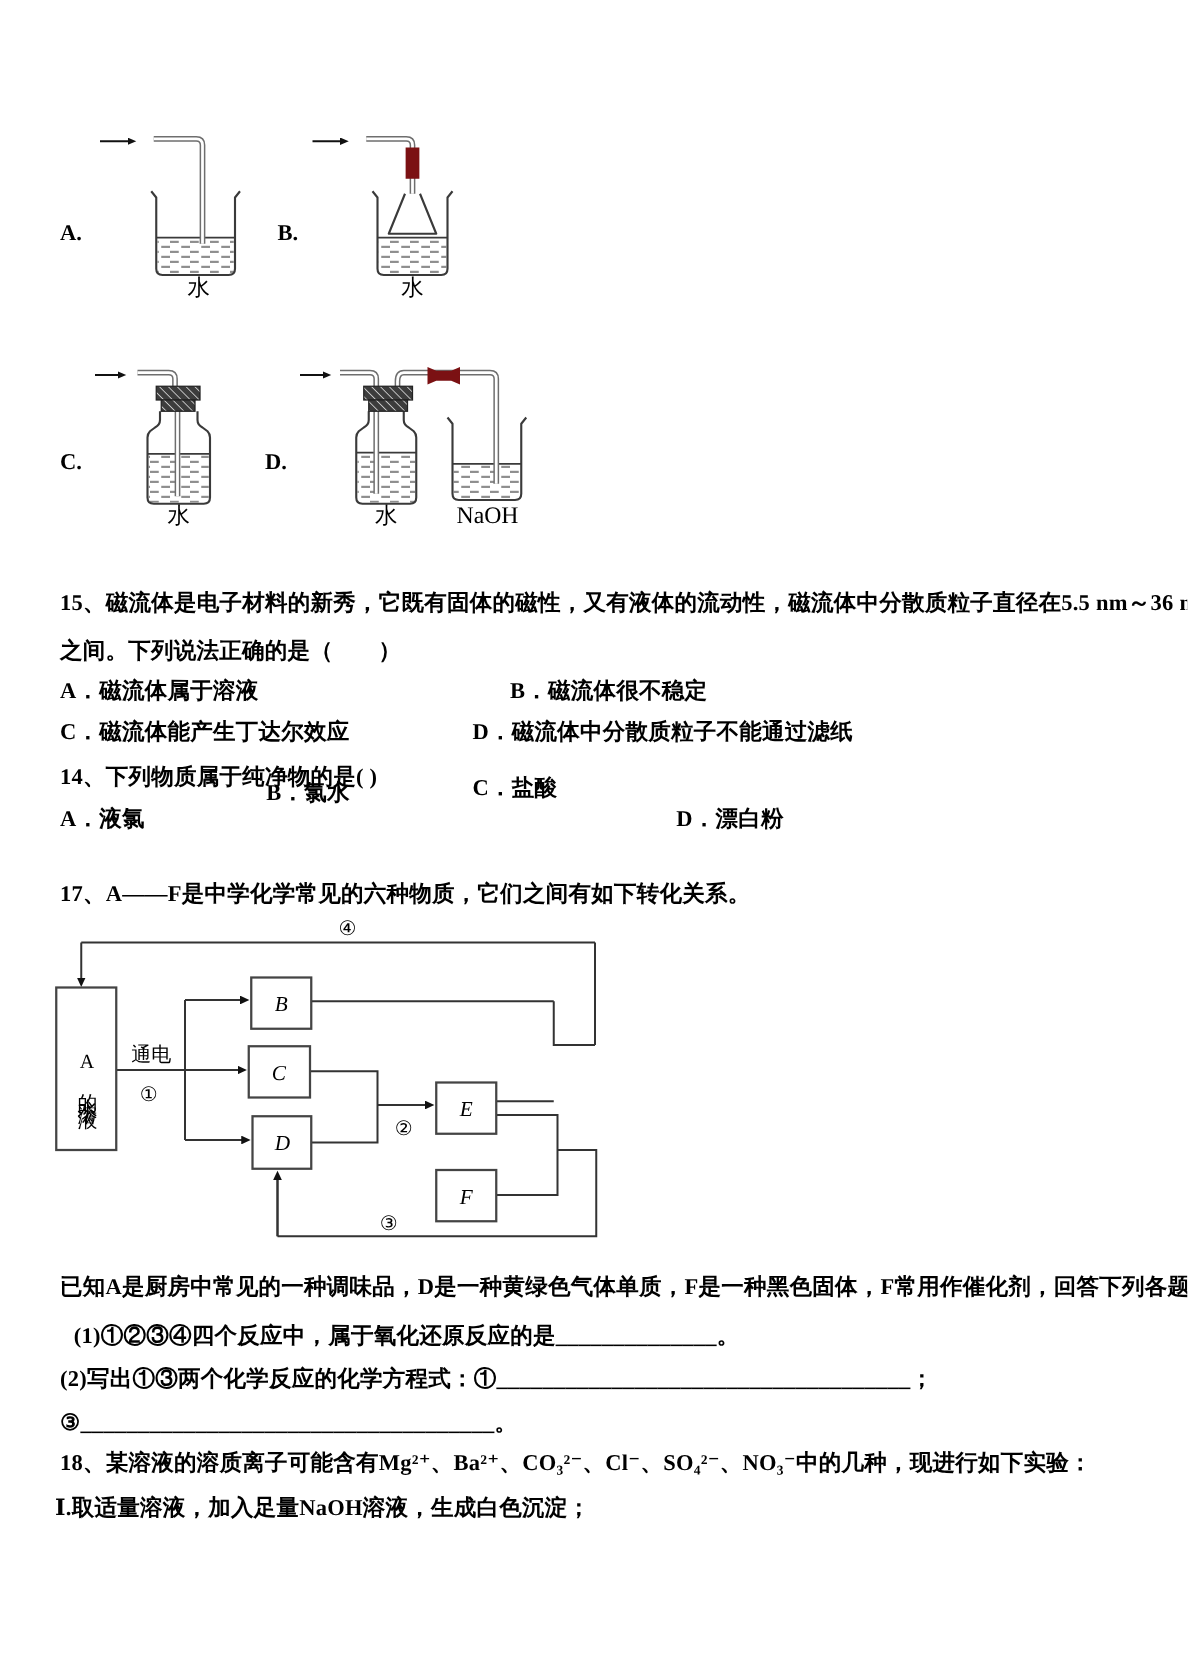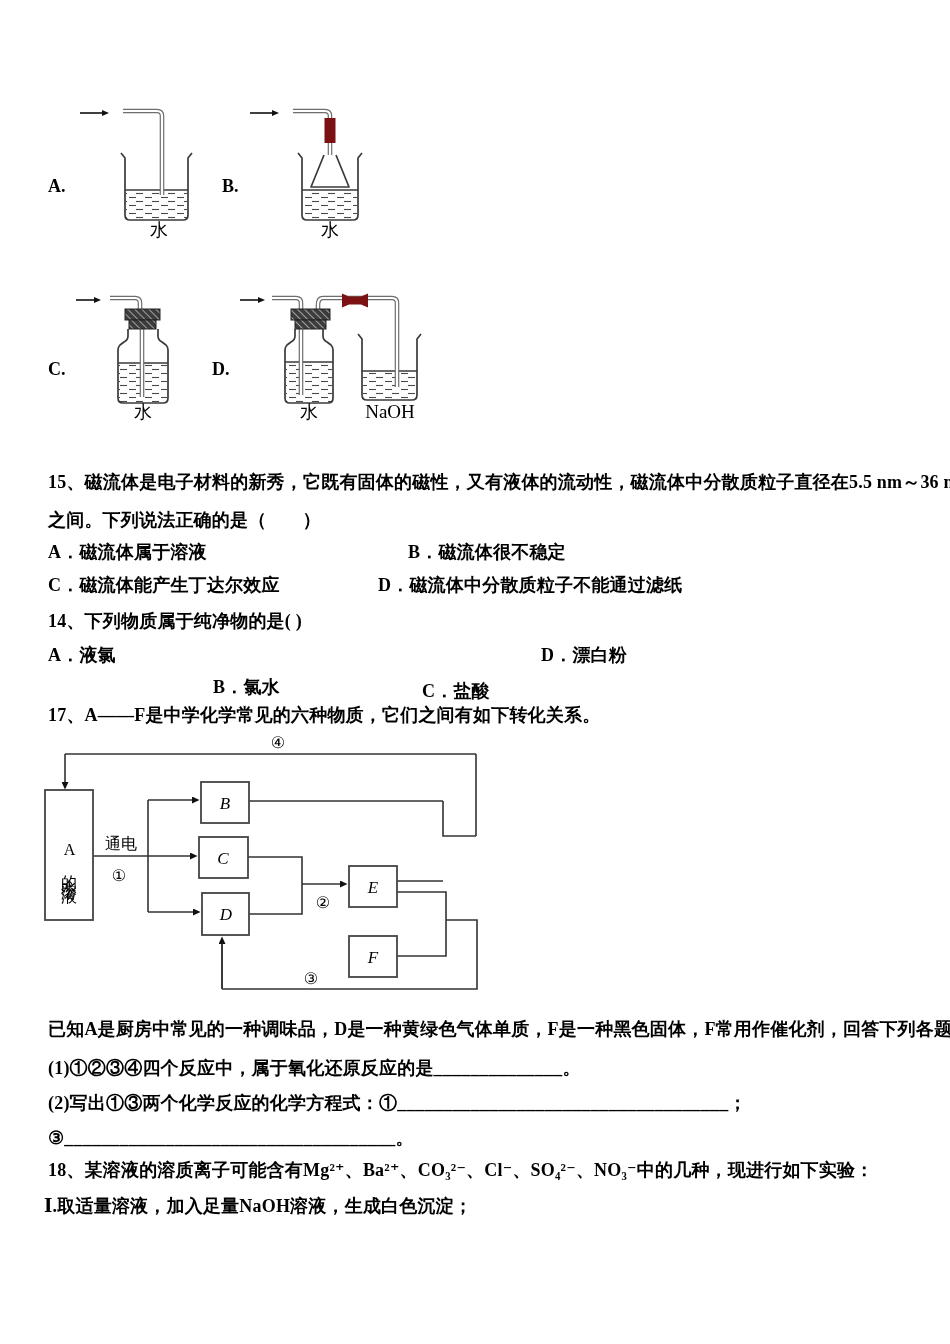--- a/index.html
+++ b/index.html
@@ -107,22 +107,22 @@
 
   <div class="tl" style="left:48px;top:470px;">15、磁流体是电子材料的新秀，它既有固体的磁性，又有液体的流动性，磁流体中分散质粒子直径在5.5 nm～36 nm</div>
   <div class="tl" style="left:48px;top:508px;">之间。下列说法正确的是（　　）</div>
   <div class="tl" style="left:48px;top:540px;">A．磁流体属于溶液</div>
   <div class="tl" style="left:378px;top:540px;margin-left:30px;">B．磁流体很不稳定</div>
   <div class="tl" style="left:378px;top:573px;">D．磁流体中分散质粒子不能通过滤纸</div>
   <div class="tl" style="left:48px;top:573px;">C．磁流体能产生丁达尔效应</div>
 
   <div class="tl" style="left:48px;top:609px;">14、下列物质属于纯净物的是(  )</div>
   <div class="tl" style="left:48px;top:643px;">A．液氯</div>
-  <div class="tl" style="left:213px;top:675px;text-align:right;">B．氯水</div>
-  <div class="tl" style="left:378px;top:679px;margin-left:44px;">C．盐酸</div>
+  <div class="tl" style="left:213px;top:622px;text-align:right;">B．氯水</div>
+  <div class="tl" style="left:378px;top:618px;">C．盐酸</div>
   <div class="tl" style="left:541px;top:643px;">D．漂白粉</div>
 
   <div class="tl" style="left:48px;top:703px;">17、A——F是中学化学常见的六种物质，它们之间有如下转化关系。</div>
 
   <svg style="left:30px;top:730px;" width="460" height="272" viewBox="0 0 460 272">
     <defs>
       <marker id="farr" markerWidth="8" markerHeight="7" refX="1" refY="3.5" orient="auto" markerUnits="userSpaceOnUse">
         <path d="M0,0 L7.5,3.5 L0,7 Z" fill="#111"></path>
       </marker>
     </defs>
@@ -159,20 +159,20 @@
     <text x="91" y="119" text-anchor="middle" class="flowtxt">通电</text>
     <text x="89" y="151" text-anchor="middle" class="flowtxt">①</text>
     <text x="293" y="178" text-anchor="middle" class="flowtxt">②</text>
     <text x="281" y="254" text-anchor="middle" class="flowtxt">③</text>
     <text x="248" y="18" text-anchor="middle" class="flowtxt">④</text>
   </svg>
 
   <div class="abox-text">A的水溶液</div>
 
   <div class="tl" style="left:48px;top:1017px;">已知A是厨房中常见的一种调味品，D是一种黄绿色气体单质，F是一种黑色固体，F常用作催化剂，回答下列各题：</div>
-  <div class="tl" style="left:48px;top:1056px;">(1)①②③④四个反应中，属于氧化还原反应的是______________。</div>
+  <div class="tl" style="left:59px;top:1056px;">(1)①②③④四个反应中，属于氧化还原反应的是______________。</div>
   <div class="tl" style="left:48px;top:1091px;">(2)写出①③两个化学反应的化学方程式：①____________________________________；</div>
   <div class="tl" style="left:48px;top:1126px;text-align:right;">③____________________________________。</div>
 
   <div class="tl" style="left:48px;top:1158px;">18、某溶液的溶质离子可能含有Mg²⁺、Ba²⁺、CO₃²⁻、Cl⁻、SO₄²⁻、NO₃⁻中的几种，现进行如下实验：</div>
   <div class="tl" style="left:44px;top:1194px;">Ⅰ.取适量溶液，加入足量NaOH溶液，生成白色沉淀；</div>
 
 </div>
 
 </body></html>

